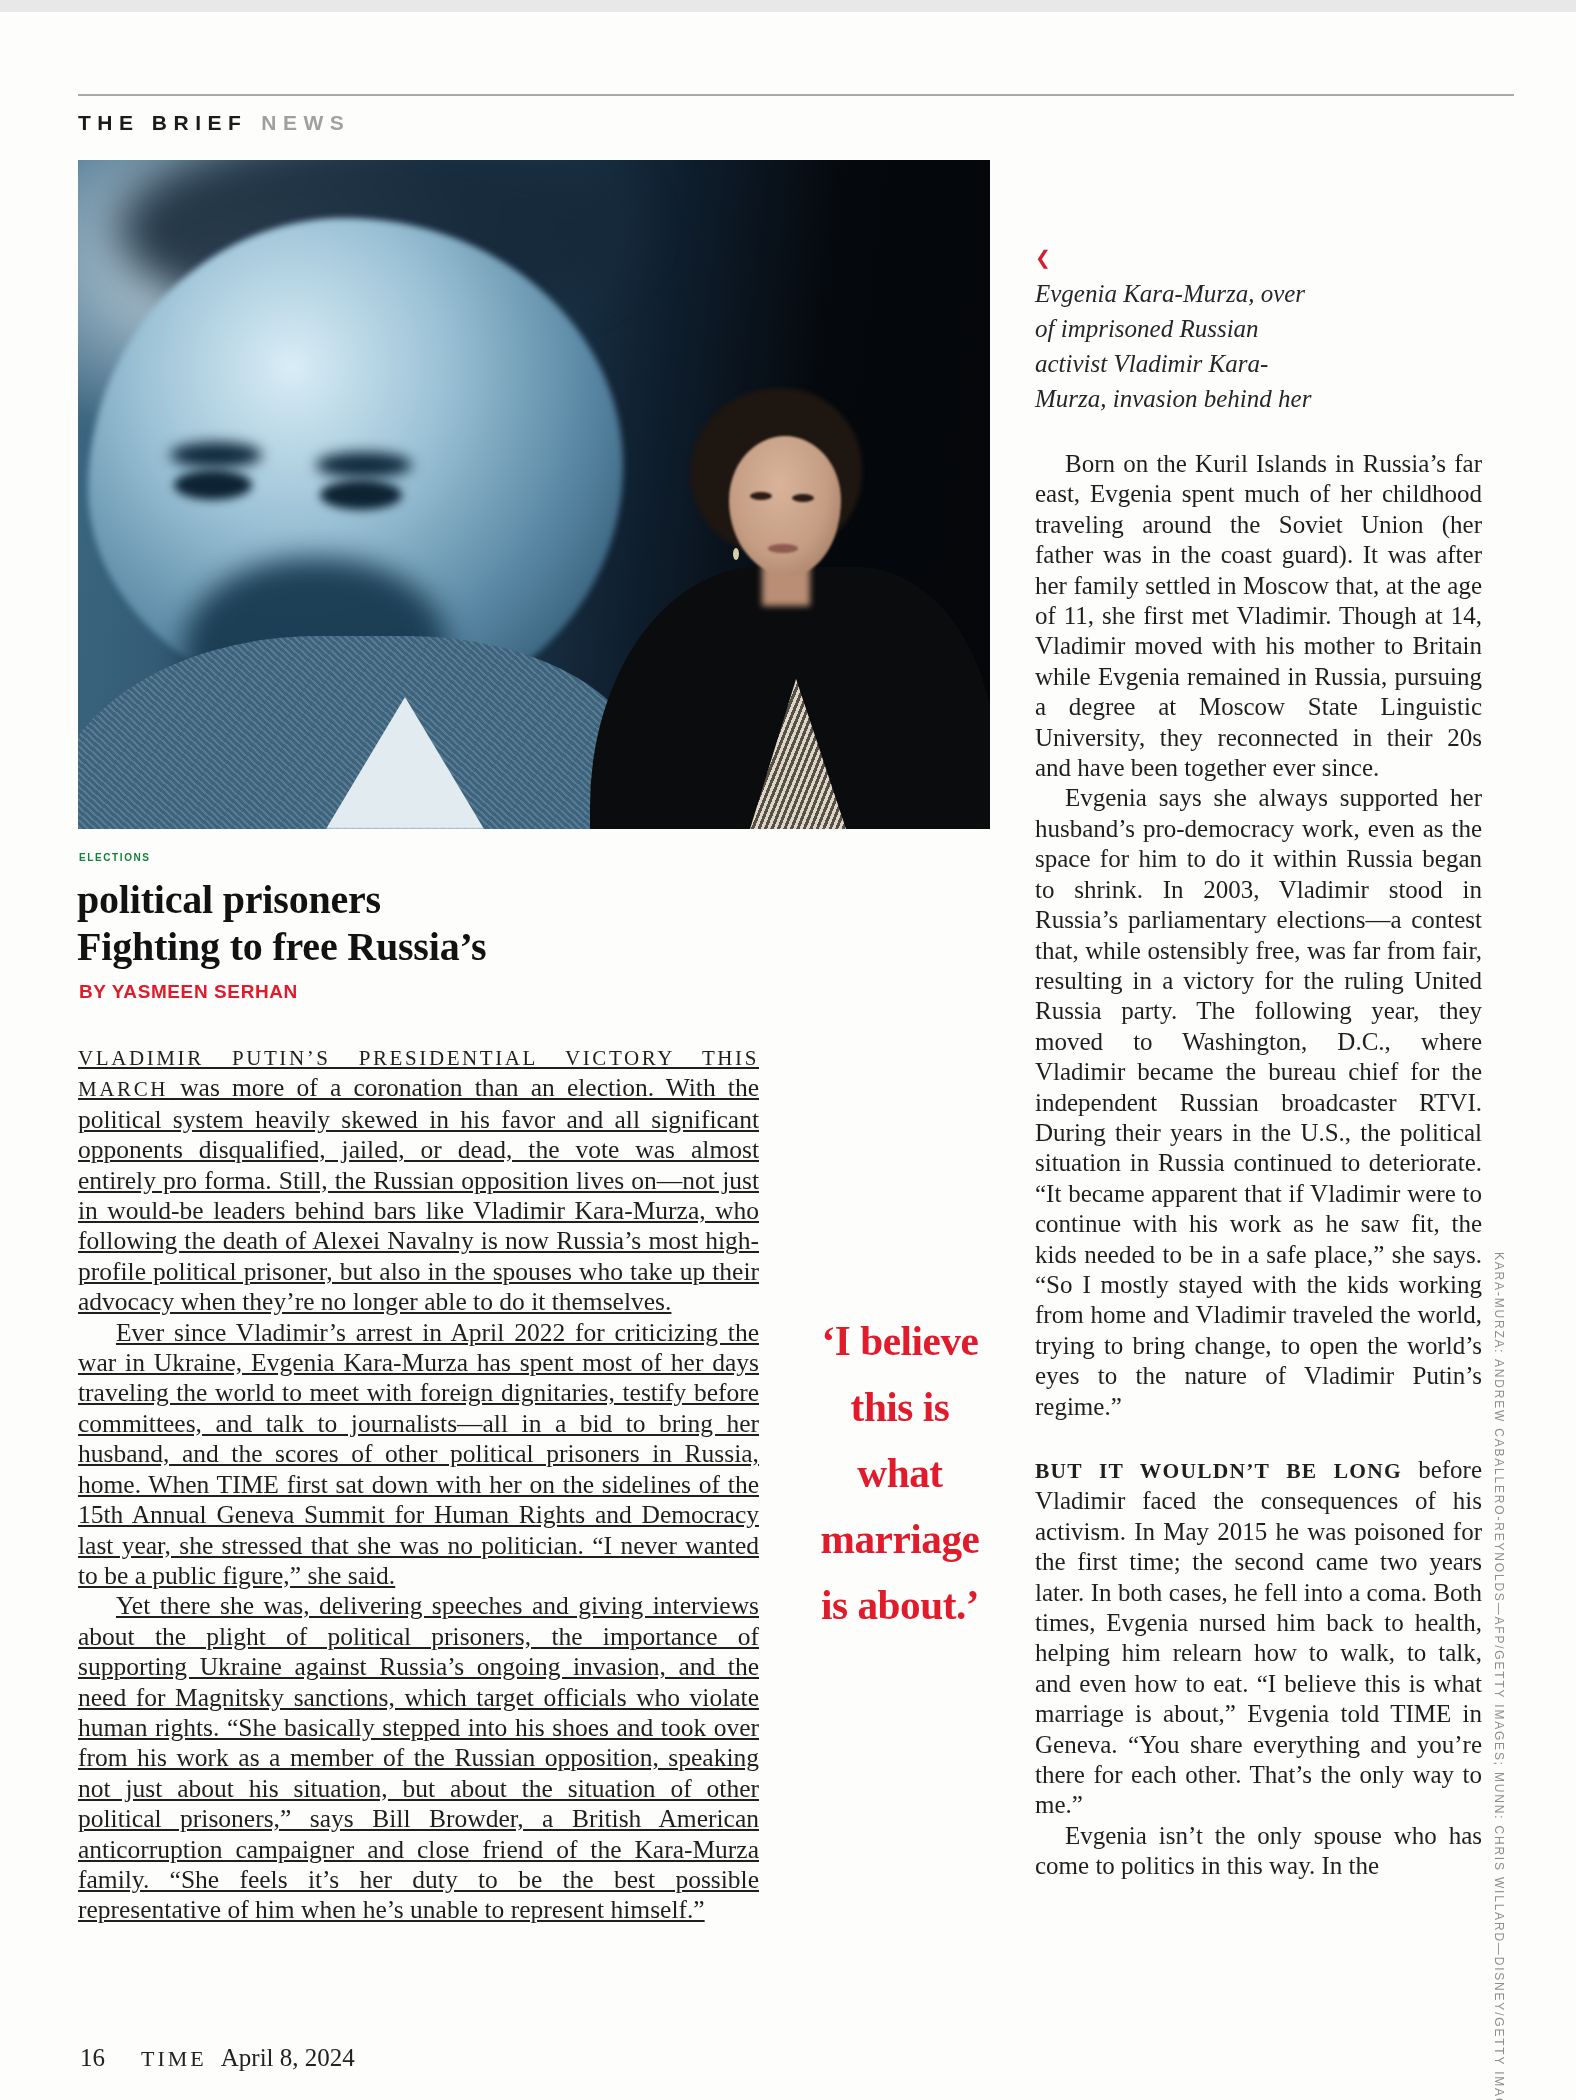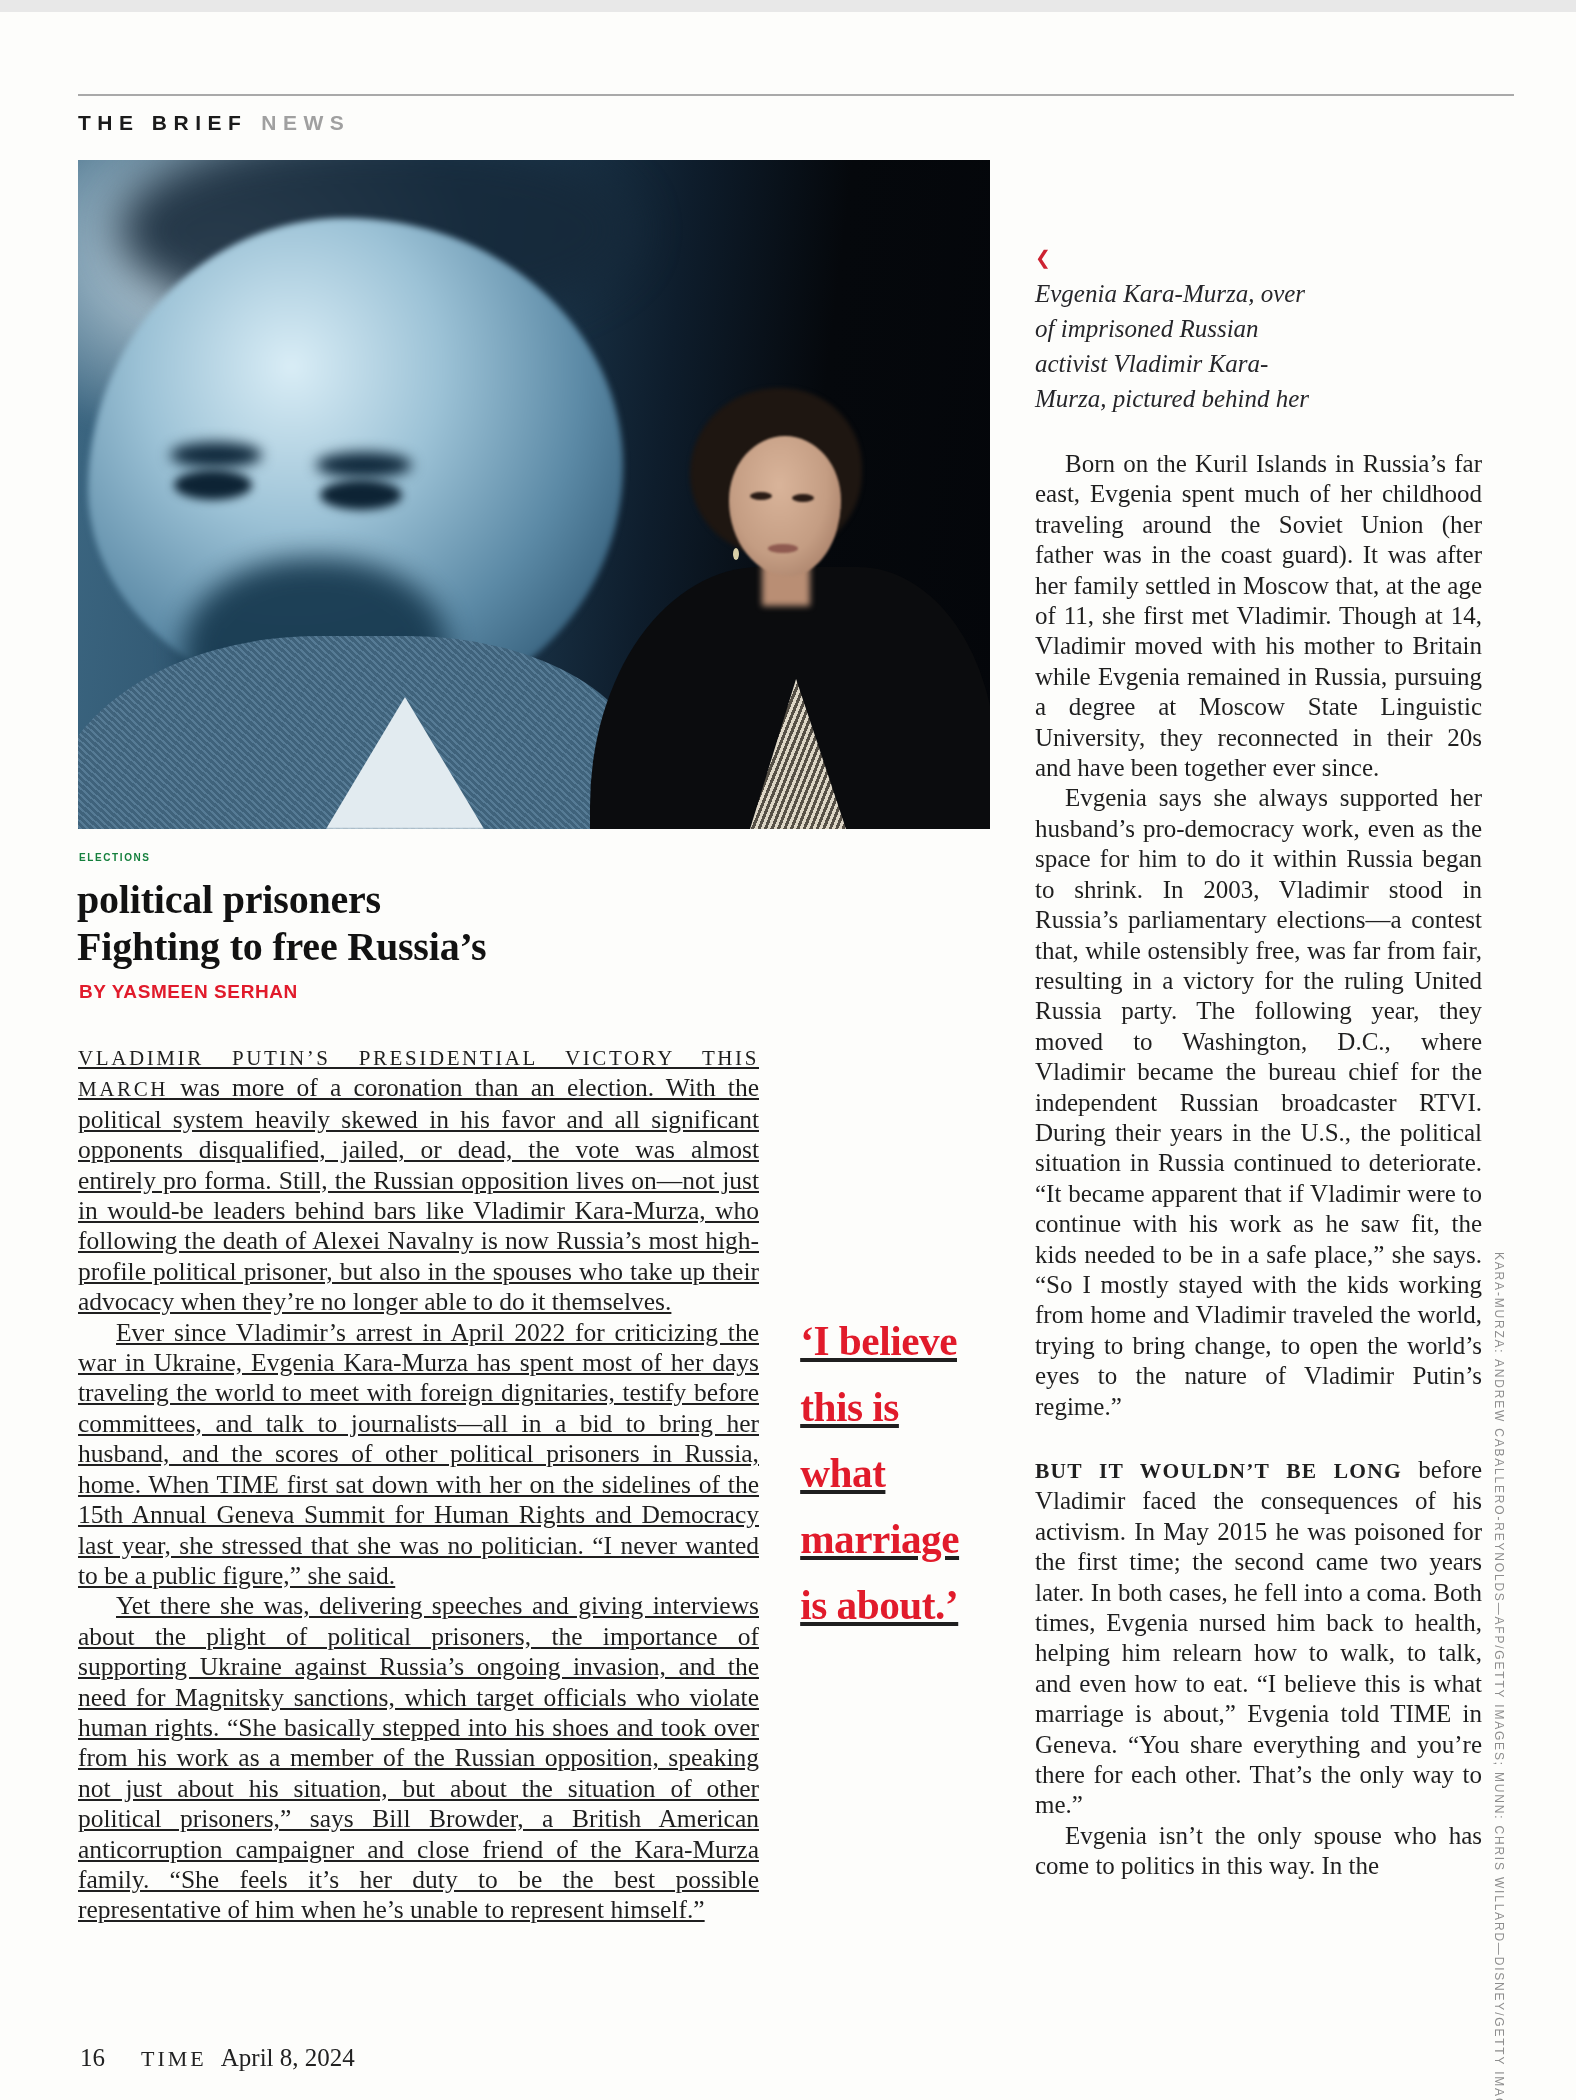--- a/index.html
+++ b/index.html
@@ -73,21 +73,21 @@
   .col-left p.ind{text-indent:38px;}
   .lead-caps{font-size:21px;letter-spacing:2.6px;}
   .col-right{position:absolute;left:1035px;top:437px;width:447px;height:1585px;overflow:hidden;
              font-size:25px;line-height:30.4px;text-align:justify;}
   .col-right p{margin:0;}
   .col-right p.ind{text-indent:30px;}
   .col-right p.section{margin-top:33px;}
   .lead-bold{font-family:"Liberation Serif","DejaVu Serif",serif;font-weight:700;font-size:21.5px;letter-spacing:1.2px;}
 
   
-  .pullquote{position:absolute;left:796px;top:1296px;width:208px;text-align:left;text-decoration:underline;}
+  .pullquote{position:absolute;left:796px;top:1296px;width:208px;text-align:center;}
   .pq-line{font-weight:700;font-size:43px;line-height:66px;letter-spacing:-.5px;color:#e11b2b;
            transform:scaleX(.96);transform-origin:center;}
   .pq-attr{margin-top:26px;font-family:"Liberation Sans","DejaVu Sans",sans-serif;
            font-weight:700;font-size:22px;line-height:34px;color:#1a1a1a;}
   .pq-role{font-family:"Liberation Sans","DejaVu Sans",sans-serif;font-weight:400;
            font-size:20px;line-height:32px;color:#7a7a7a;letter-spacing:.5px;}
 
   
   .credit{position:absolute;left:1492px;top:1240px;writing-mode:vertical-rl;
           font-family:"Liberation Sans","DejaVu Sans",sans-serif;font-size:12px;
@@ -128,21 +128,21 @@
     <div class="lips-w"></div>
     <div class="earring"></div>
   </div>
 
   <div class="chevron">❮</div>
 
   <div class="caption">
     <div>Evgenia Kara-Murza, over</div>
     <div>of imprisoned Russian</div>
     <div>activist Vladimir Kara-</div>
-    <div>Murza, pictured behind her</div>
+    <div>Murza, invasion behind her</div>
   </div>
 
   <div class="kicker sans">ELECTIONS</div>
 
   <h1 class="headline" style="margin:0;">
     <span style="display:block">political prisoners</span>
     <span style="display:block">Fighting to free Russia’s</span>
   </h1>
 
   <div class="byline">BY YASMEEN SERHAN</div>

